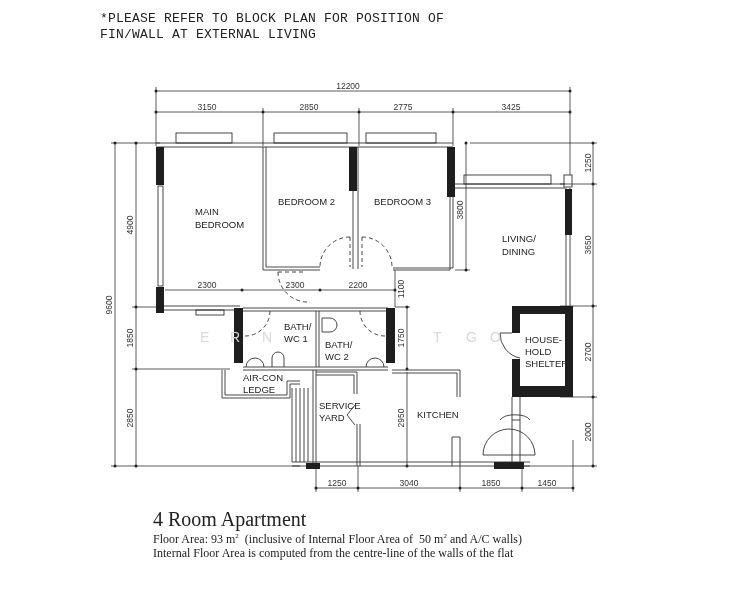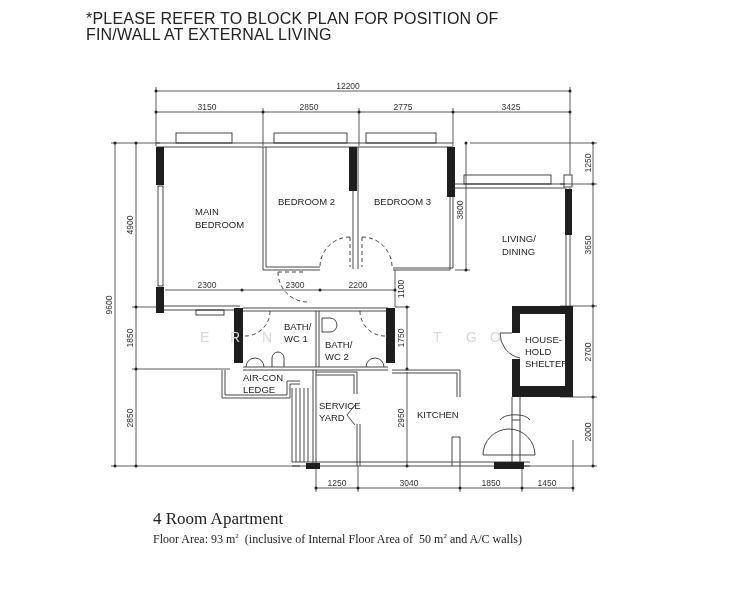--- a/index.html
+++ b/index.html
@@ -1,24 +1,24 @@
 <!DOCTYPE html>
 <html><head>
 <meta charset="utf-8">
 <style>
   html, body { margin:0; padding:0; background:#ffffff; }
   body { width:737px; height:600px; position:relative; overflow:hidden; font-family:"Liberation Sans", sans-serif; color:#222; }
-  .note { position:absolute; left:86px; top:11px; font-family:Liberation Sans, sans-serif; font-size:16px; line-height:16px; letter-spacing:0.2px; color:#222; }
+  .note { position:absolute; left:100px; top:11px; font-family:Liberation Mono, monospace; font-size:13px; line-height:16px; letter-spacing:0.2px; color:#222; }
   .note div { white-space:nowrap; }
   svg.plan { position:absolute; left:0; top:0; }
   .dim { font-family:"Liberation Sans", sans-serif; font-size:8.5px; fill:#333; }
   .room { font-family:"Liberation Sans", sans-serif; font-size:9.5px; fill:#222; }
   .wm { font-family:"Liberation Sans", sans-serif; font-size:14px; fill:#d9d9d9; letter-spacing:1px; }
   .caption { position:absolute; left:153px; top:509px; font-family:"Liberation Serif", serif; color:#222; }
-  .caption .title { font-size:17px; line-height:20px;font-family:Liberation Serif, serif; }
+  .caption .title { font-size:20px; line-height:20px;font-family:Liberation Serif, serif; }
   .caption .line { font-size:12px; line-height:14px; white-space:nowrap; }
   sup { font-size:7px; }
 </style>
 </head>
 <body>
 
 <div class="note">
   <div>*PLEASE REFER TO BLOCK PLAN FOR POSITION OF</div>
   <div>FIN/WALL AT EXTERNAL LIVING</div>
 </div>
@@ -276,13 +276,14 @@
     <text class="room" x="417" y="418">KITCHEN</text>
     <text class="room" x="525" y="343">HOUSE-</text>
     <text class="room" x="525" y="355">HOLD</text>
     <text class="room" x="525" y="367">SHELTER</text>
   </g>
 </svg>
 
 <div class="caption">
   <div class="title">4 Room Apartment</div>
   <div class="line"><span>Floor Area: 93 m</span><sup>2</sup><span style="white-space:pre">  (inclusive of Internal Floor Area of  50 m</span><sup>2</sup><span style="white-space:pre"> and A/C walls)</span></div>
+  <div class="line">Internal Floor Area is computed from the centre-line of the walls of the flat</div>
 </div>
 
 </body></html>

